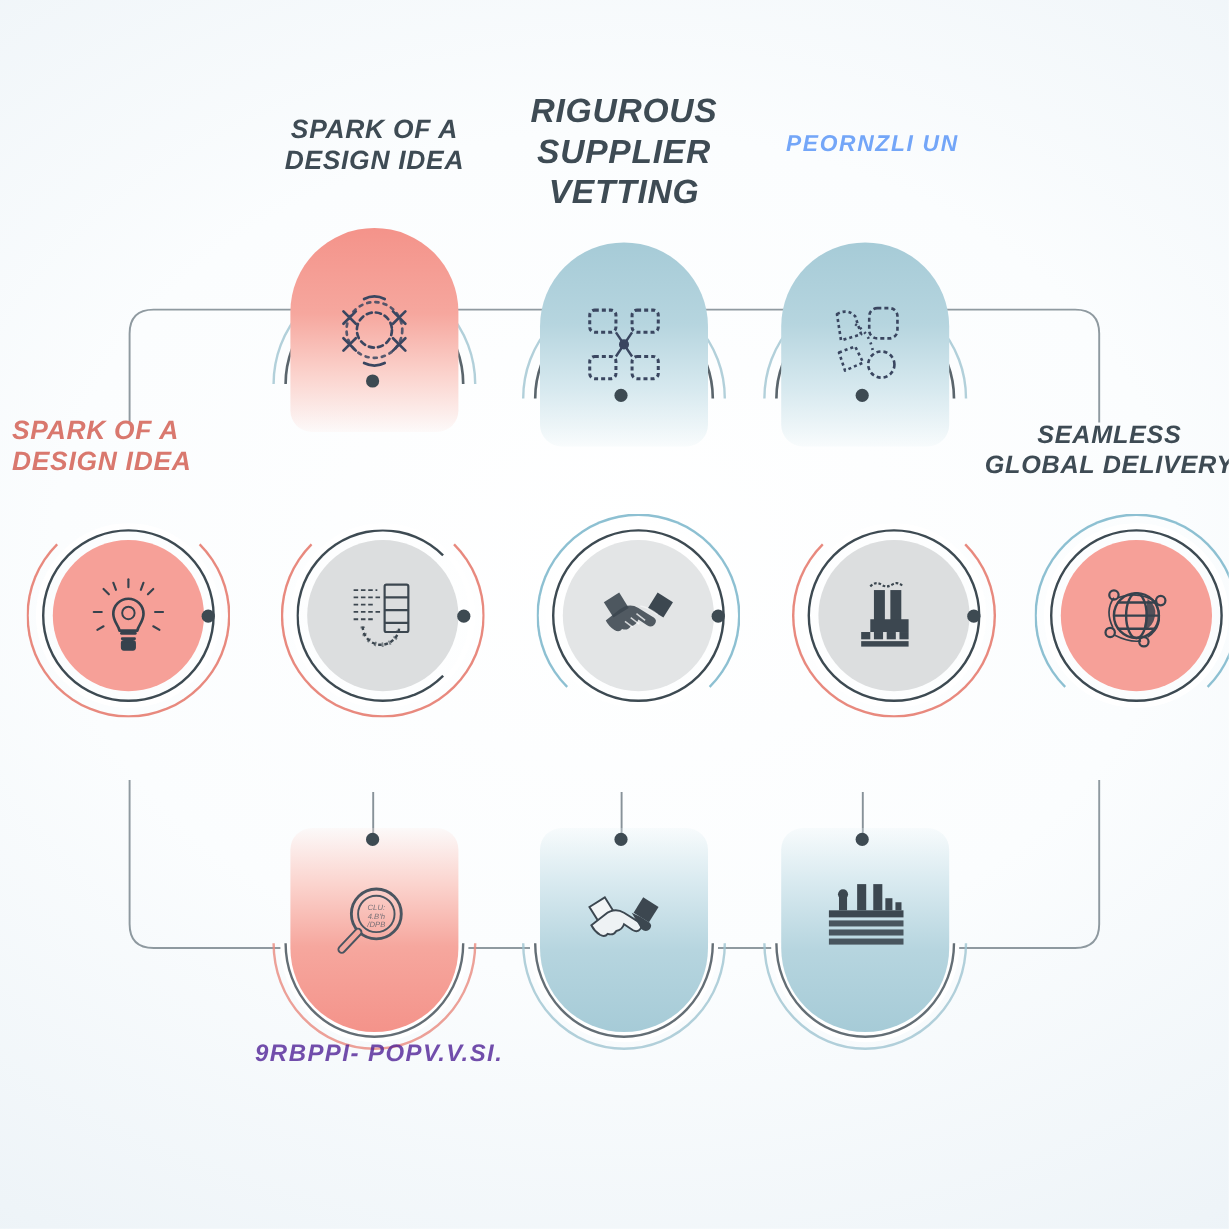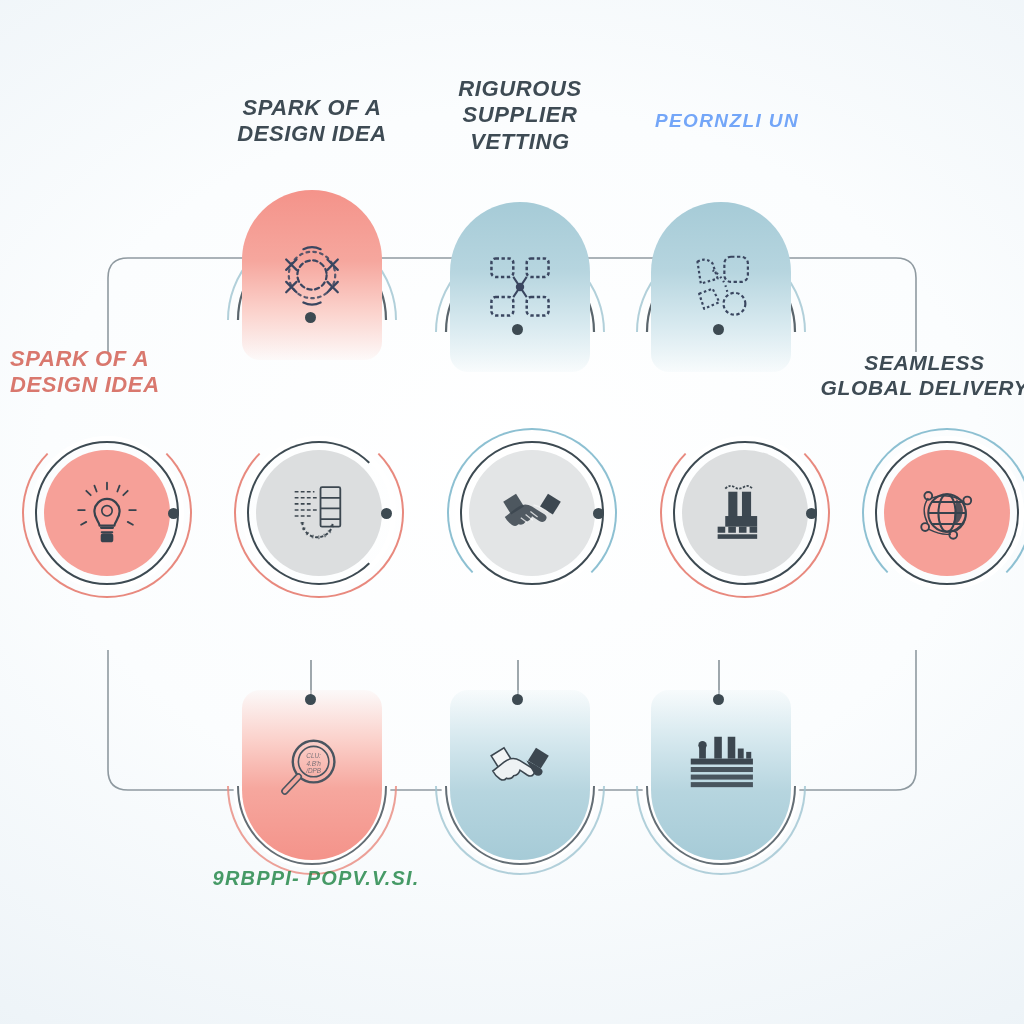--- a/index.html
+++ b/index.html
@@ -64,21 +64,21 @@
 
   
   .label{
     position:absolute;text-align:center;
     font-weight:700;letter-spacing:.6px;line-height:1.2;
     color:#3e4b54;text-transform:uppercase;
     white-space:pre-line;
   }
   .label.coral{color:#d9786e;}
   .label.blurry{
-    color:#15803d;filter:blur(.45px);opacity:.78;letter-spacing:1.2px;
+    color:#4c1d95;filter:blur(.45px);opacity:.78;letter-spacing:1.2px;
   }
   .label.ghost{
     color:#3b82f6;filter:blur(.6px);opacity:.7;letter-spacing:1.4px;
   }
 
   .icon-svg{display:block;}
   .dot{position:absolute;width:11px;height:11px;border-radius:50%;background:#3d4a52;}
 </style>
 </head>
 <body>
@@ -173,21 +173,21 @@
       </g>
     </svg>
   </div>
 
   <div class="dot" style="left:305px;top:312px;"></div>
   <div class="dot" style="left:512px;top:324px;"></div>
   <div class="dot" style="left:713px;top:324px;"></div>
 
   <div class="label" style="left:212px;top:95px;width:200px;font-size:22px;">SPARK OF A
 DESIGN IDEA</div>
-  <div class="label" style="left:430px;top:76px;width:180px;font-size:22px;">RIGUROUS
+  <div class="label" style="left:430px;top:76px;width:180px;font-size:28px;">RIGUROUS
 SUPPLIER
 VETTING</div>
   <div class="label ghost" style="left:627px;top:110px;width:200px;font-size:19px;">PEORNZLI UN</div>
 
   <div class="node" style="left:22px;top:428px;">
     <div class="ring-accent coral"></div>
     <div class="ring-white"></div>
     <div class="ring-dark"></div>
     <div class="disc salmon">
       <svg class="icon-svg" width="74" height="74" viewBox="0 0 100 100">

